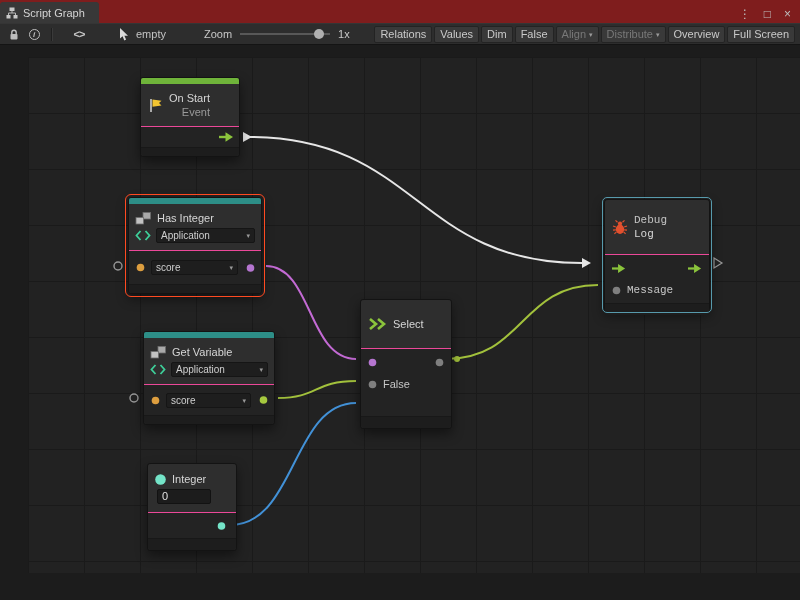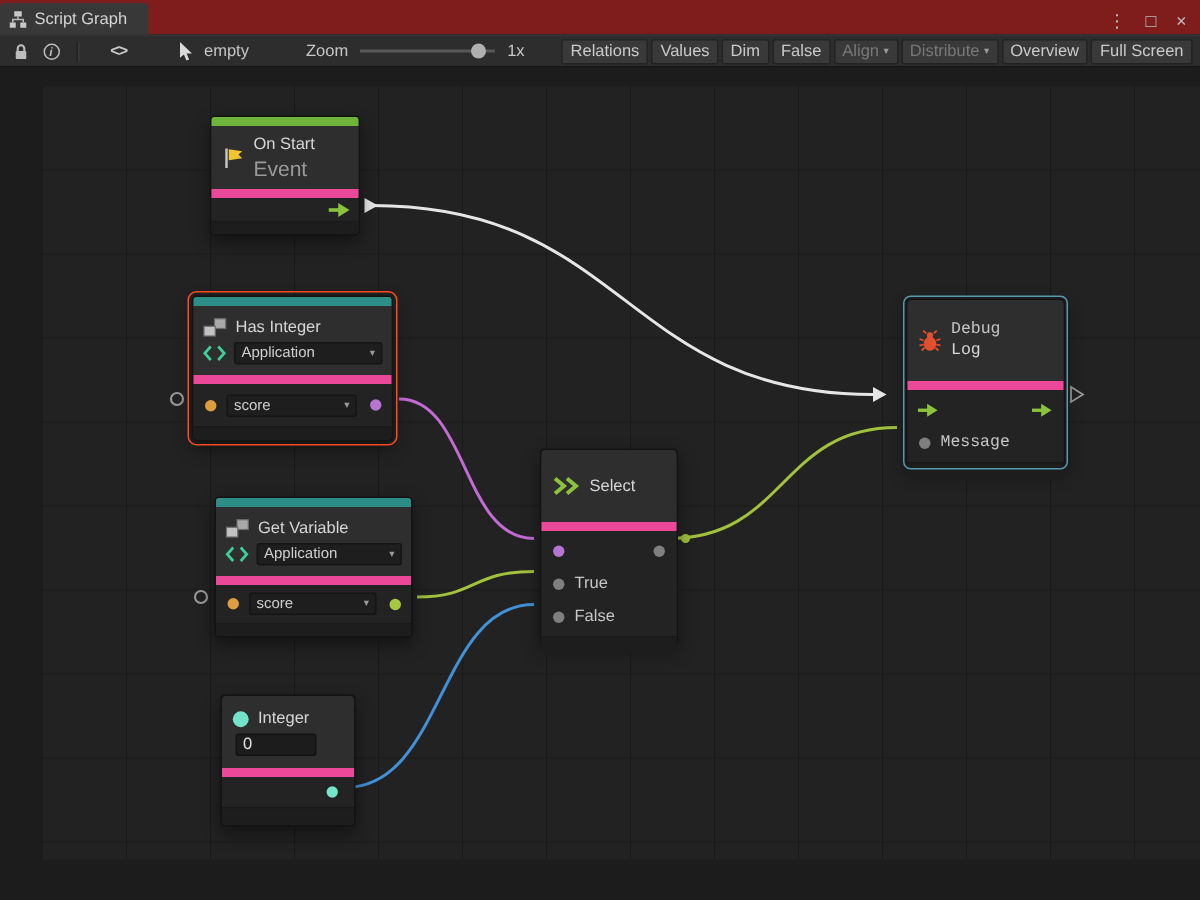--- a/index.html
+++ b/index.html
@@ -51,22 +51,22 @@
     border-radius:3px; box-shadow:0 5px 12px rgba(0,0,0,.45); display:flex;
     flex-direction:column; font-size:11px; color:#d4d4d4; }
   .node.selected { outline:1px solid #ff4a21; outline-offset:2px; }
   .node.outlined { outline:1px solid #579aac; outline-offset:1px;font-family:Liberation Mono, monospace; }
   .strip { flex:0 0 6px; border-radius:2px 2px 0 0; }
   .nh { background:#2e2e2e; display:flex; align-items:center; gap:6px; padding:0 7px; }
   .nh-col { flex-direction:column; align-items:stretch; justify-content:center; gap:3px; padding:4px 6px; }
   .hrow { display:flex; align-items:center; gap:5px; }
   .titles { line-height:1.3; }
   .t1 { font-size:11px; color:#d6d6d6; }
-  .t2 { font-size:14px; color:#9a9a9a; }
-  .nb { background:#232323; border-top:6px solid #ec4899; position:relative; flex:1; }
+  .t2 { font-size:11px; color:#9a9a9a;text-align:right; }
+  .nb { background:#232323; border-top:1px solid #ec4899; position:relative; flex:1; }
   .nb.row { display:flex; align-items:center; gap:6px; padding:0 7px; }
   .nf { background:#1d1d1d; border-top:1px solid #181818; border-radius:0 0 3px 3px; }
   .port-abs { position:absolute; display:flex; align-items:center; }
   .dot svg, .port-abs svg { display:block; }
   .dd { background:#1e1e1e; border:1px solid #151515; border-radius:2px; height:15px;
     display:flex; align-items:center; justify-content:space-between; gap:4px;
     padding:0 4px; font-size:10px; color:#cfcfcf; }
   .intfield { background:#1c1c1c; border:1px solid #121212; border-radius:2px; width:54px;
     height:15px; font-size:11px; color:#e0e0e0; padding:0 4px; display:flex; align-items:center; }
   .srow { height:22px; display:flex; align-items:center; gap:6px; padding:0 7px; position:relative; }
@@ -292,28 +292,20 @@
         <span class="dot">
           <svg width="9" height="9" viewBox="0 0 9 9" fill="#b575d0">
               <circle cx="4.5" cy="4.5" r="3.8"></circle>
             </svg>
         </span>
         <span class="dot">
           <svg width="9" height="9" viewBox="0 0 9 9" fill="#7f7f7f">
               <circle cx="4.5" cy="4.5" r="3.8"></circle>
             </svg>
         </span>
-      </div>
-      <div class="srow">
-        <span class="dot">
-          <svg width="9" height="9" viewBox="0 0 9 9" fill="#7f7f7f">
-              <circle cx="4.5" cy="4.5" r="3.8"></circle>
-            </svg>
-        </span>
-        <span class="plabel">True</span>
       </div>
       <div class="srow">
         <span class="dot">
           <svg width="9" height="9" viewBox="0 0 9 9" fill="#7f7f7f">
               <circle cx="4.5" cy="4.5" r="3.8"></circle>
             </svg>
         </span>
         <span class="plabel">False</span>
       </div>
     </div>

